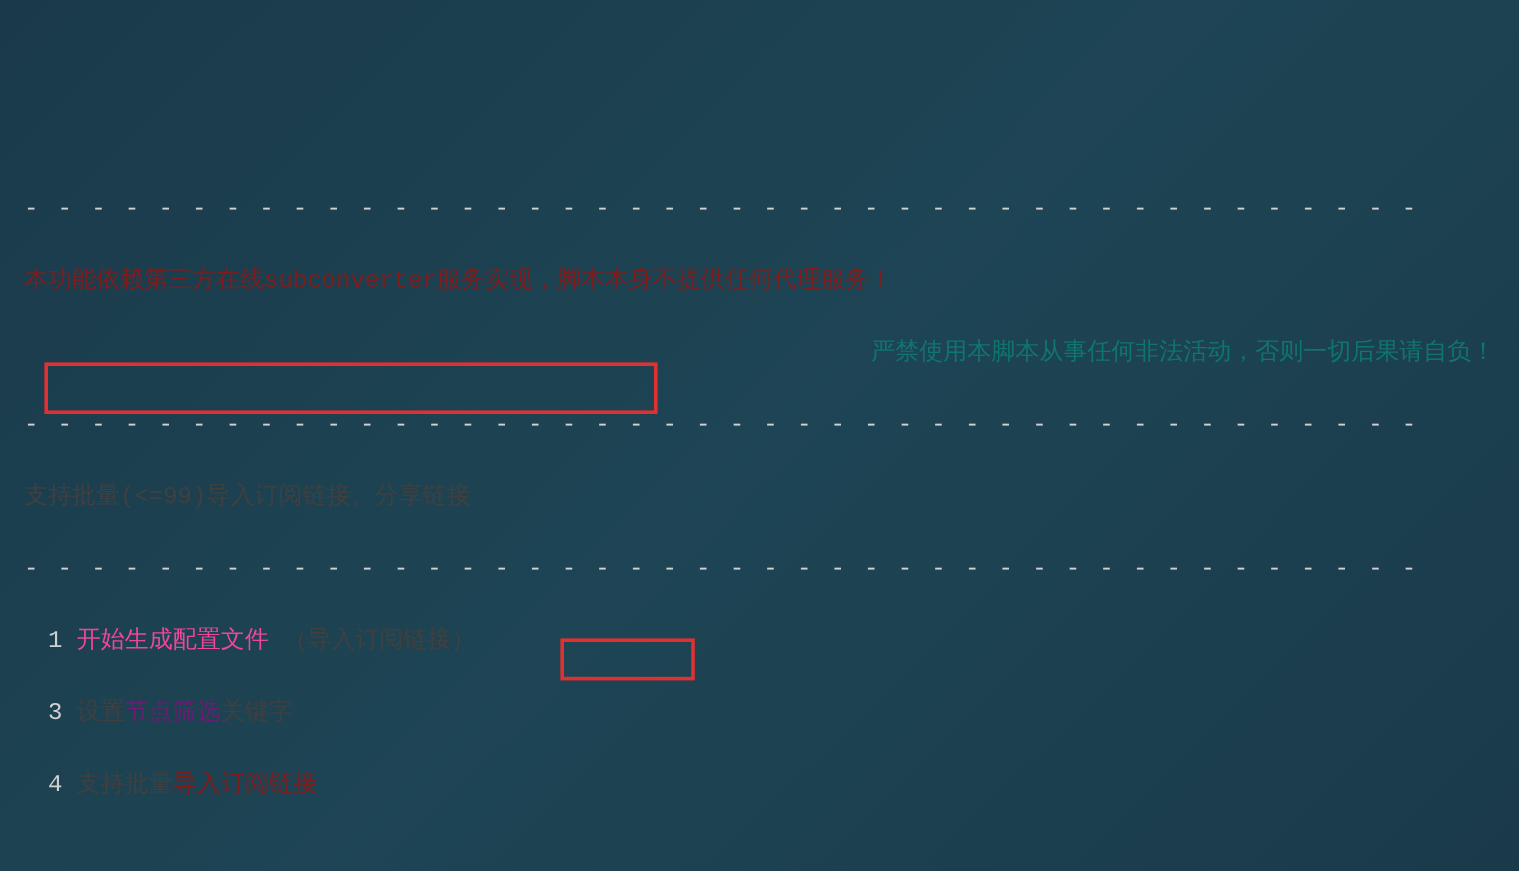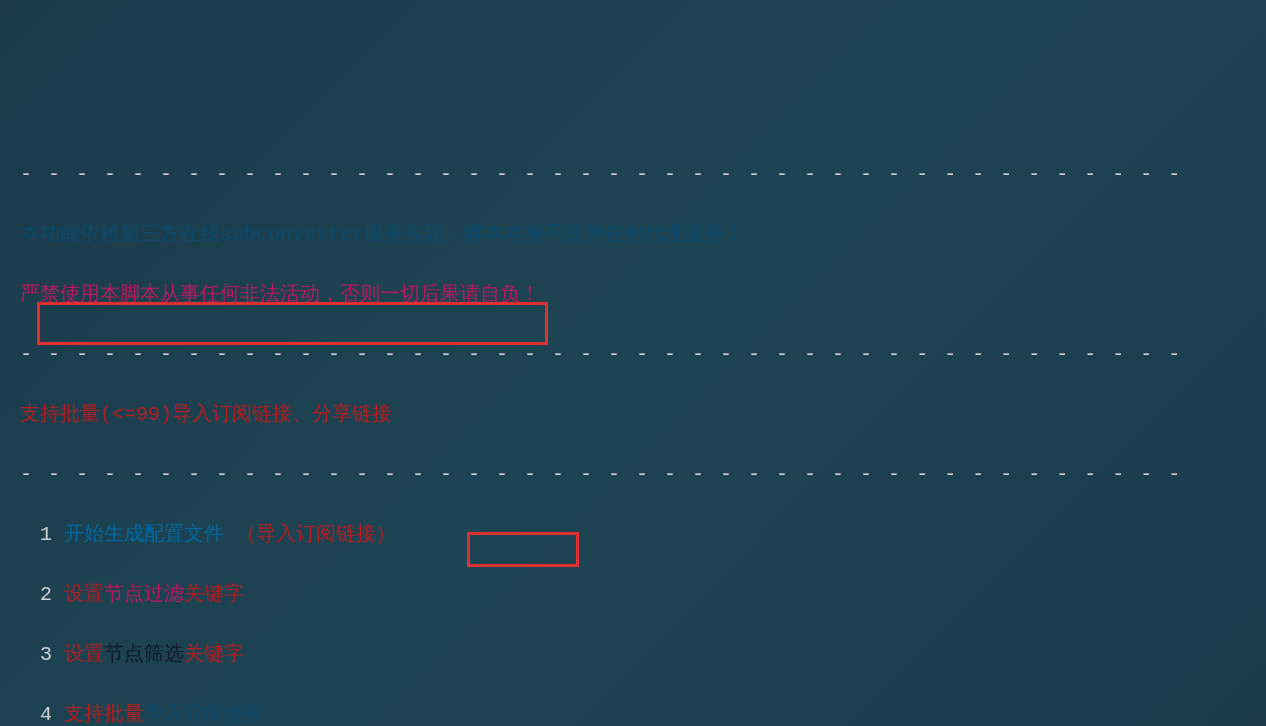--- a/index.html
+++ b/index.html
@@ -9,25 +9,25 @@
     font-size: 20px;
     line-height: 1.5;
     padding: 10px 20px;
     color: #d0d0d0;
     width: 1266px;
     height: 726px;
     overflow: hidden;
     white-space: pre-wrap;
   }
   .dash { color: #d0d0d0; letter-spacing: 2px; }
-  .yellow { color: #0c4a6e; }
-  .red { color: #be185d; }
-  .green { color: #0f172a; }
-  .cyan { color: #0369a1; }
-  .white { color: #b91c1c; }
+  .yellow { color: #7f1d1d; }
+  .red { color: #0f766e; text-align: right; }
+  .green { color: #701a75; }
+  .cyan { color: #ec4899; }
+  .white { color: #404040; }
   .row { display: block; }
   .menu-item { padding-left: 8px; }
   .highlight-box1 {
     border: 3px solid #e03030;
     position: absolute;
     top: 172px;
     left: 17px;
     width: 511px;
     height: 43px;
     pointer-events: none;
@@ -49,21 +49,20 @@
 
 
 <div class="term">
 <span class="dash row">- - - - - - - - - - - - - - - - - - - - - - - - - - - - - - - - - - - - - - - - - -</span>
 <span class="yellow row">本功能依赖第三方在线subconverter服务实现，脚本本身不提供任何代理服务！</span>
 <span class="red row">严禁使用本脚本从事任何非法活动，否则一切后果请自负！</span>
 <span class="dash row">- - - - - - - - - - - - - - - - - - - - - - - - - - - - - - - - - - - - - - - - - -</span>
 <span class="white row">支持批量(&lt;=99)导入订阅链接、分享链接</span>
 <span class="dash row">- - - - - - - - - - - - - - - - - - - - - - - - - - - - - - - - - - - - - - - - - -</span>
 <span class="row menu-item"><span> 1 </span><span class="cyan">开始生成配置文件</span><span class="white"> （导入订阅链接）</span></span>
-<span class="row menu-item"><span> 2 </span><span class="white">设置</span><span class="red">节点过滤</span><span class="white">关键字</span></span>
 <span class="row menu-item"><span> 3 </span><span class="white">设置</span><span class="green">节点筛选</span><span class="white">关键字</span></span>
 <span class="row menu-item"><span> 4 </span><span class="white">支持批量</span><span class="yellow">导入订阅链接</span></span>
 
 
 
 
 
 
 
 

